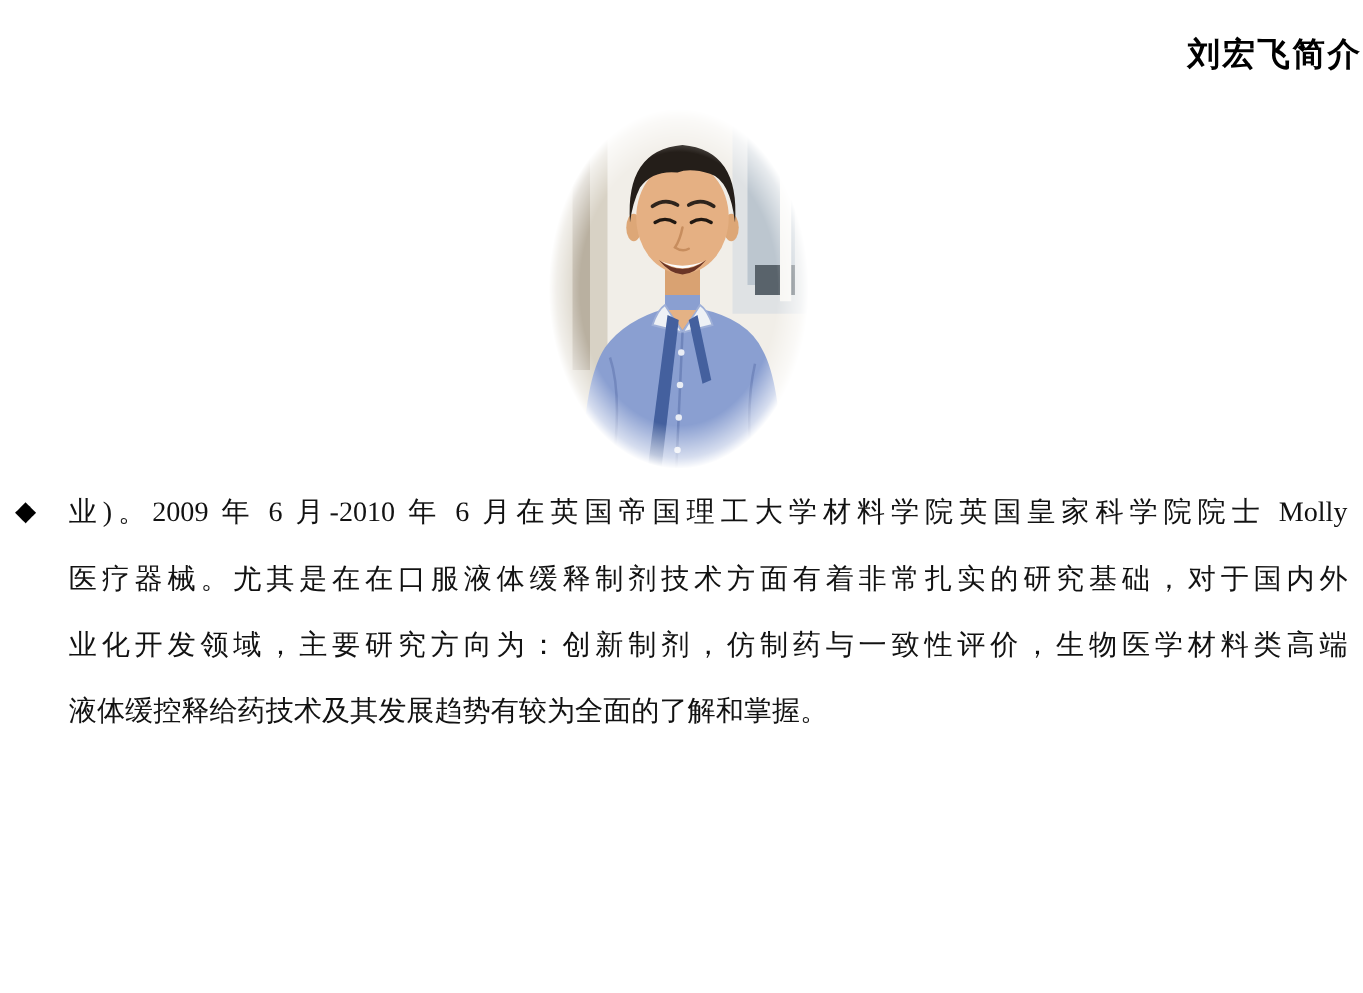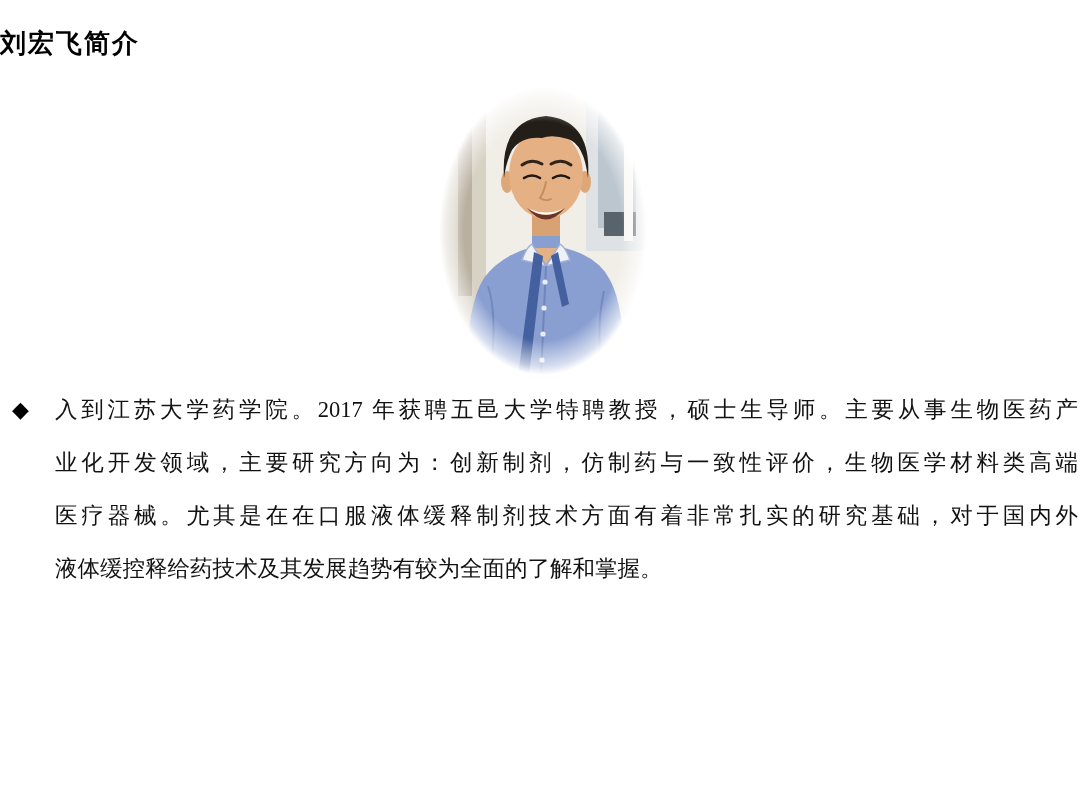--- a/index.html
+++ b/index.html
@@ -9,21 +9,21 @@
     position: relative;
     overflow: hidden;
     font-family: "Liberation Serif", "DejaVu Serif", serif;
     color: #000;
   }
   .title {
     position: absolute;
     top: 26px; left: 0;
     width: 100%;
     margin: 0;
-    text-align: left;
+    text-align: right;
     font-size: 26px;
     font-weight: bold;
     letter-spacing: 2px;
     font-family: "Liberation Serif", "DejaVu Serif", serif;
   }
   .photo-wrap {
     position: absolute;
     left: 438px; top: 86px;
     width: 210px; height: 290px;
   }
@@ -126,20 +126,20 @@
 
           <path d="M96 128 Q108 134 120 128" stroke="#d49a6a" stroke-width="0" fill="none"></path>
         </g>
       </g>
     </svg>
   </div>
 
   <div class="bio">
     <span class="bullet">◆</span>
     <div class="lines">
-      <div class="line just">入到江苏大学药学院。2017 年获聘五邑大学特聘教授，硕士生导师。主要从事生物医药产</div>
+      <div class="line just">业)。2009 年 6 月-2010 年 6 月在英国帝国理工大学材料学院英国皇家科学院院士 Molly</div>
+      <div class="line just">医疗器械。尤其是在在口服液体缓释制剂技术方面有着非常扎实的研究基础，对于国内外</div>
       <div class="line just">业化开发领域，主要研究方向为：创新制剂，仿制药与一致性评价，生物医学材料类高端</div>
-      <div class="line just">医疗器械。尤其是在在口服液体缓释制剂技术方面有着非常扎实的研究基础，对于国内外</div>
       <div class="line last">液体缓控释给药技术及其发展趋势有较为全面的了解和掌握。</div>
     </div>
   </div>
 
 </div>
 
 </body></html>

